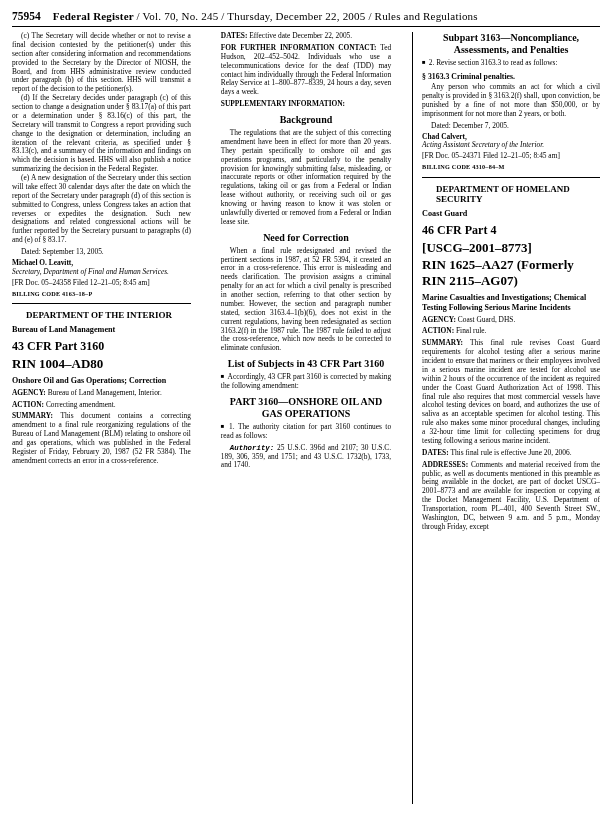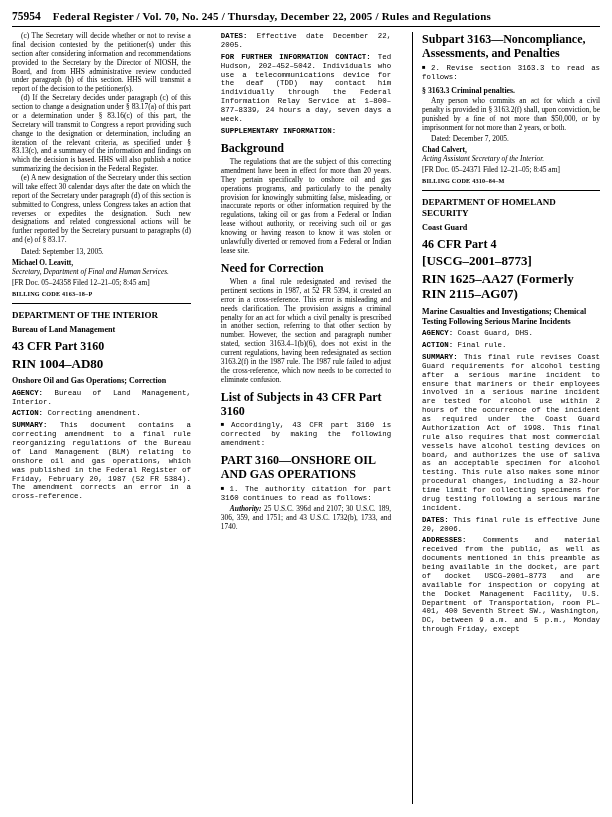--- a/index.html
+++ b/index.html
@@ -30,21 +30,21 @@
     font-weight: bold;
     letter-spacing: 0px;
     margin-right: 12px;
   }
   .masthead .title {
     font-size: 11px;
     font-weight: bold;
     letter-spacing: 0.2px;
   }
   .masthead .title .reg {
-    font-weight: bold;
+    font-weight: normal;
   }
   .rule {
     border-bottom: 1.4px solid #000;
     margin-top: 2px;
     margin-bottom: 5px;
   }
   .columns {
     display: flex;
     gap: 12px;
     height: 772px;
@@ -58,27 +58,27 @@
     position: relative;
   }
   .col.c1 { padding-right: 9px; }
   .col.c2 { padding-left: 9px; padding-right: 9px; border-left: 0; }
   .col.c3 { padding-left: 9px; }
   .col.c2, .col.c3 { }
   p {
     margin: 0 0 0 0;
     text-indent: 9px;
   }
-  p.noindent { text-indent: 0; font-family: Liberation Mono, monospace; }
-  .bold { font-weight: bold; }
+  p.noindent { text-indent: 0; }
+  .bold { font-weight: bold; font-family: Liberation Mono, monospace; }
   .ital { font-style: italic; }
   .head-dept {
     font-weight: bold;
     font-size: 9px;
-    margin: 6px 0 3px 0;
+    margin: 6px 0 3px 14px;
     line-height: 1.15;
     text-indent: 0;
     text-align: left;
   }
   .head-agency {
     font-weight: bold;
     font-size: 8.2px;
     margin: 5px 0 3px 0;
     text-indent: 0;
     text-align: left;
@@ -107,24 +107,24 @@
   }
   .head-sec {
     font-weight: bold;
     font-size: 7.8px;
     margin: 4px 0 2px 0;
     text-indent: 0;
     text-align: left;
   }
   .head-sub {
     font-weight: bold;
-    font-size: 12px;
+    font-size: 10px;
     margin: 5px 0 3px 0;
     text-indent: 0;
-    text-align: left;
+    text-align: center;
   }
   .caps-lead {
     font-variant: small-caps;
     font-weight: bold;
   }
   .para-gap { margin-top: 3px; }
   .sig-name { font-weight: bold; text-indent: 0; margin-top: 2px; }
   .sig-title { font-style: italic; text-indent: 0; }
   .doc-line { text-indent: 0; margin-top: 2px; }
   .billing {

